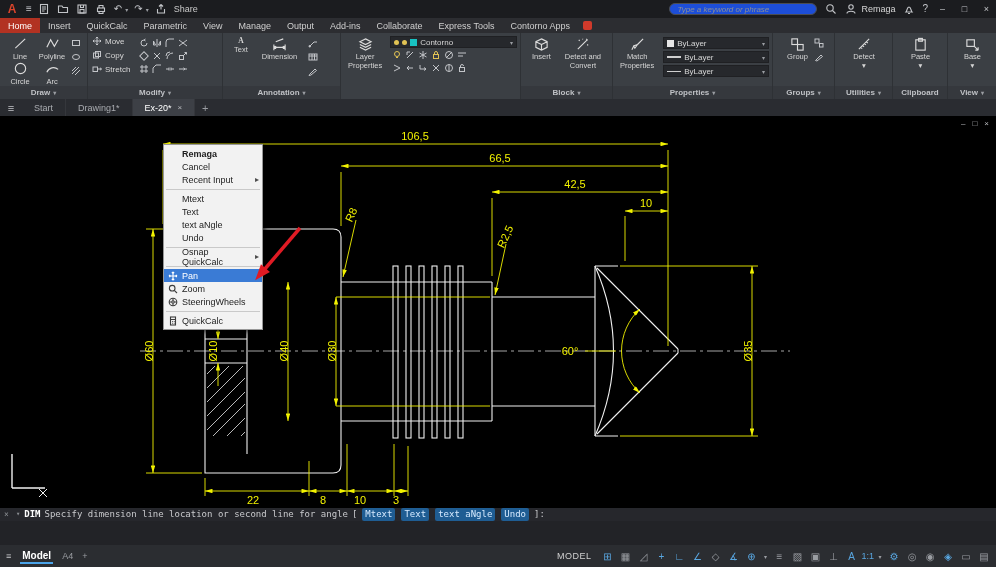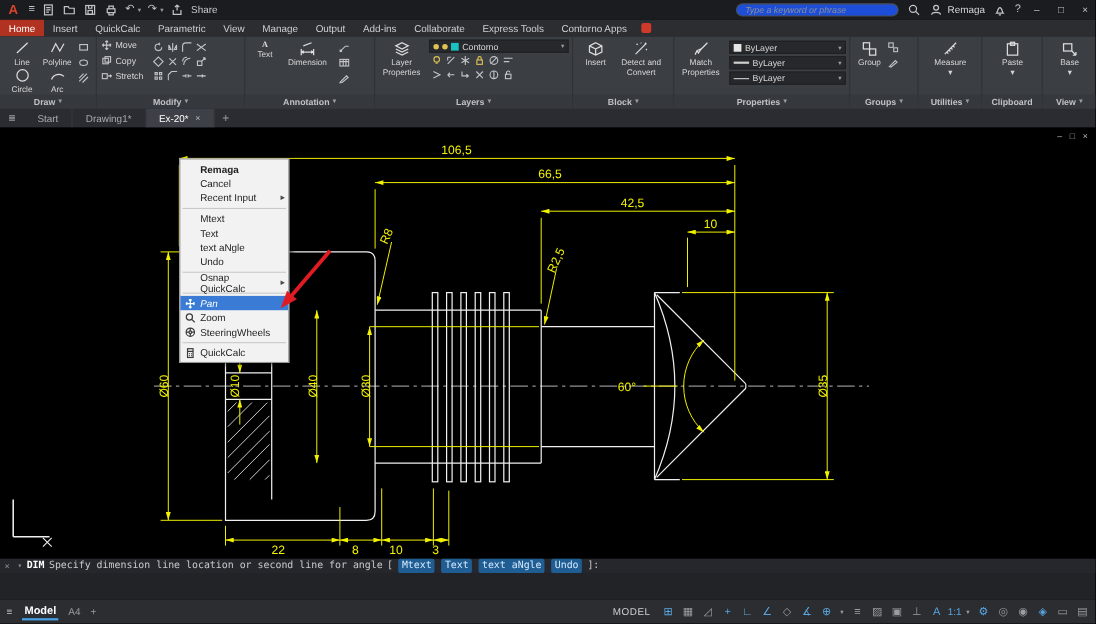--- a/index.html
+++ b/index.html
@@ -73,21 +73,21 @@
   .cl{stroke:#cfcfcf;stroke-width:0.8;fill:none;stroke-dasharray:16 4 3 4}
   .dim{stroke:#f2f200;stroke-width:0.9;fill:none}
   .dimtext{fill:#f2f200;font-size:11px;font-family:"Liberation Sans",sans-serif;stroke:none}
 
   
   .ctx{position:absolute;left:163px;top:28px;width:100px;background:#f2f2f2;border:1px solid #979797;box-shadow:2px 2px 4px rgba(0,0,0,.6);padding:2px 0;z-index:5;font-size:9px;color:#1d1d1d;}
   .ctx-item{height:13px;display:flex;align-items:center;position:relative;padding-right:10px;}
   .ctx-item .gut{width:18px;display:flex;align-items:center;justify-content:center;flex:none;}
   .ctx-item .gut svg{width:10px;height:10px}
   .ctx-item .gut svg *{stroke:#3c3c3c;fill:none;stroke-width:1.1}
-  .ctx-item.hl{background:#3a7bd5;color:#fff;font-style:italic;}
+  .ctx-item.hl{background:#3a7bd5;color:#fff;}
   .ctx-item.hl .gut svg *{stroke:#fff}
   .ctx-item.bold{font-weight:bold}
   .ctx-sep{height:6px;display:flex;align-items:center;padding:0 2px;}
   .ctx-sep i{display:block;width:100%;border-top:1px solid #c9c9c9;}
   .ctx-sub{position:absolute;right:3px;font-size:8px;color:#4a4a4a}
   .red-arrow{position:absolute;top:0;left:0;pointer-events:none;z-index:6}
 
   
   .cmd{position:absolute;top:508px;left:0;width:996px;height:37px;background:#222327;font-family:"DejaVu Sans Mono",monospace;font-size:9px;color:#c9cacd;}
   .cmd-row{height:12px;line-height:12px;padding-left:16px;white-space:nowrap;}
@@ -461,24 +461,20 @@
               </span>
             <span>
                 <svg class="ti" viewBox="0 0 10 10">
                   <rect x="2.5" y="4.5" width="5" height="4"></rect>
                   <path d="M3.5,4.5 V3 a1.5,1.5 0 0 1 3,0"></path>
                 </svg>
               </span>
           </div>
         </div>
       </div>
-      <div class="plabel">
-          <span>Layers</span>
-          <span class="caret">▾</span>
-        </div>
     </div>
 
     <div class="panel" style="width:92px">
       <div class="pbody" style="gap:8px;padding-left:8px">
         <div class="bigbtn">
           <svg class="mi" viewBox="0 0 16 16">
               <path d="M8,2 L14,5 V11 L8,14 L2,11 V5 Z M8,8 L14,5 M8,8 L2,5 M8,8 V14"></path>
             </svg>
           <span>Insert</span>
         </div>
@@ -523,21 +519,21 @@
           </div>
         </div>
       </div>
       <div class="plabel">
           <span>Properties</span>
           <span class="caret">▾</span>
         </div>
     </div>
 
     <div class="panel" style="width:62px">
-      <div class="pbody" style="">
+      <div class="pbody" style="justify-content:center">
         <div class="bigbtn">
           <svg class="mi" viewBox="0 0 16 16">
               <rect x="2" y="2" width="6" height="6"></rect>
               <rect x="8" y="8" width="6" height="6"></rect>
             </svg>
           <span>Group</span>
         </div>
         <div class="mini-col">
           <span>
               <svg class="ti" viewBox="0 0 10 10">
@@ -557,21 +553,21 @@
           <span class="caret">▾</span>
         </div>
     </div>
 
     <div class="panel" style="width:58px">
       <div class="pbody" style="justify-content:center">
         <div class="bigbtn">
           <svg class="mi" viewBox="0 0 16 16">
               <path d="M2,13 L13,2 M4,11 l1.5,1.5 M6,9 l1.5,1.5 M8,7 l1.5,1.5 M10,5 l1.5,1.5"></path>
             </svg>
-          <span>Measure</span>
+          <span>Detect</span>
           <span class="caret">▾</span>
         </div>
       </div>
       <div class="plabel">
           <span>Utilities</span>
           <span class="caret">▾</span>
         </div>
     </div>
 
     <div class="panel" style="width:55px">

